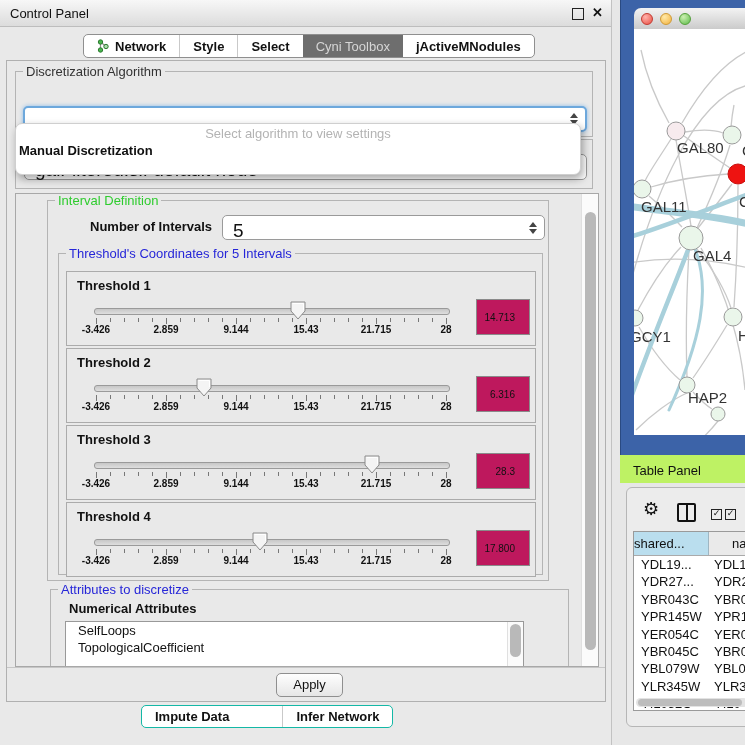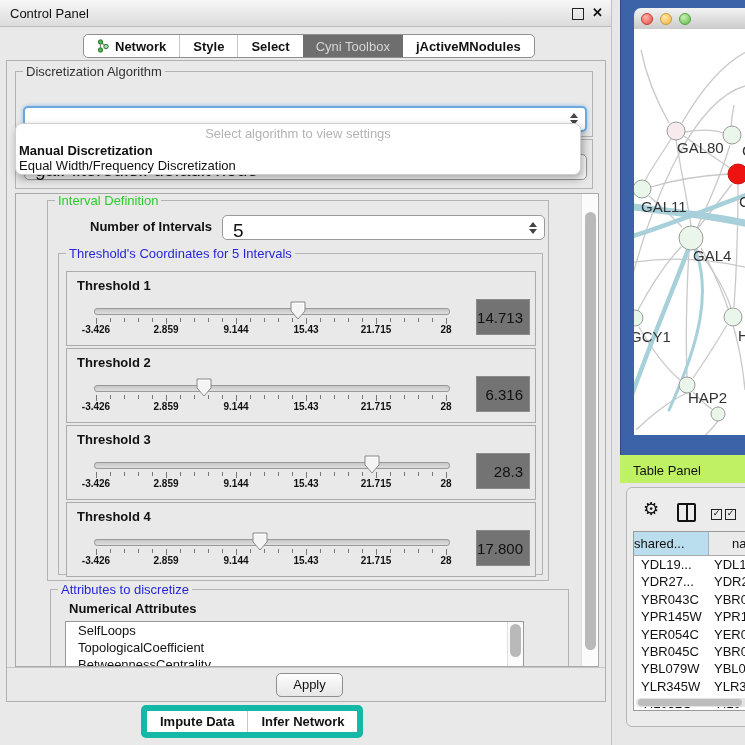--- a/index.html
+++ b/index.html
@@ -33,26 +33,26 @@
   .scrollpane{position:absolute;left:8px;top:132px;width:582px;height:472px;border:1px solid #a8a8a8;background:#e9e9e9;overflow:hidden;}
   .vtrack{position:absolute;right:0;top:0;width:16px;height:100%;background:#fbfbfb;border-left:1px solid #e0e0e0;}
   .vthumb{position:absolute;right:2px;width:11px;background:#b9b9b9;border-radius:6px;}
   .bold13{font-weight:bold;font-size:13px;white-space:nowrap;}
   .thr-panel{position:absolute;left:7px;width:468px;height:73px;border:1px solid #ababab;background:#e9e9e9;}
   .thr-label{position:absolute;left:10px;top:6px;font-weight:bold;font-size:13px;}
   .track{position:absolute;left:27px;top:36px;width:354px;height:5px;border:1px solid #9a9a9a;border-radius:3px;background:linear-gradient(#c7c7c7,#dedede);}
   .thumb{position:absolute;top:29px;width:16px;height:19px;}
   .tick{position:absolute;width:1px;background:#777;}
   .tlabel{position:absolute;top:52px;font-size:10px;font-weight:bold;transform:translateX(-50%);white-space:nowrap;}
-  .vbox{position:absolute;left:409px;top:27px;width:54px;height:36px;background:#737373;border:1px solid #8a8a8a;font-size:15px;text-align:right;line-height:36px;padding-right:6px;box-sizing:border-box;}
+  .vbox{position:absolute;left:409px;top:27px;width:54px;height:36px;background:#be185d;border:1px solid #8a8a8a;font-size:10px;text-align:right;line-height:36px;padding-right:14px;box-sizing:border-box;}
   .attr-list{position:absolute;left:14px;top:31px;width:457px;height:45px;background:#fff;border:1px solid #999;overflow:hidden;}
   .attr-item{font-size:13px;padding-left:12px;height:17px;line-height:17px;white-space:nowrap;}
   .apply-row{position:absolute;left:0;top:606px;width:100%;height:33px;border-top:1px solid #c6c6c6;background:#e9e9e9;}
   .btn{position:absolute;left:269px;top:5px;width:65px;height:22px;border:1px solid #8f8f8f;border-radius:5px;background:linear-gradient(#fefefe,#e6e6e6);font-size:13px;text-align:center;line-height:22px;}
-  .bottombar{position:absolute;left:141px;top:705px;height:21px;display:flex;background:#fff;border:6px solid #14b8a6;border-radius:5px;overflow:hidden;}
+  .bottombar{position:absolute;left:141px;top:705px;height:21px;display:flex;background:#fff;border:1px solid #14b8a6;border-radius:5px;overflow:hidden;gap:40px;}
   
   .net-window{position:absolute;left:620px;top:0;width:125px;height:455px;background:#3c63a8;border-left:1px solid #2a4a82;}
   .net-titlebar{position:absolute;left:13px;top:8px;width:112px;height:21px;background:linear-gradient(#f3f3f3,#cbcbcb);border-top-left-radius:7px;border-bottom:1px solid #9a9a9a;}
   .light{position:absolute;top:4.5px;width:12px;height:12px;border-radius:50%;}
   .light.red{left:7px;background:radial-gradient(circle at 35% 30%,#ffb3ac,#ea4f43);border:1px solid #c23a31;box-sizing:border-box;}
   .light.yellow{left:26px;background:radial-gradient(circle at 35% 30%,#ffe9a8,#f3b23e);border:1px solid #cf9a36;box-sizing:border-box;}
   .light.green{left:45px;background:radial-gradient(circle at 35% 30%,#ccf0b2,#5cbb49);border:1px solid #55a03c;box-sizing:border-box;}
   .net-canvas{position:absolute;left:13px;top:29px;width:112px;height:406px;background:#fff;overflow:hidden;}
   .tp-bar{position:absolute;left:620px;top:455px;width:125px;height:28px;background:#bef264;}
   .tp-title{position:absolute;left:13px;top:8px;font-size:13px;}
@@ -115,21 +115,20 @@
         <span class="gtitle gray">Discretization Algorithm</span>
         <div class="combo algo-combo" style="left:7px;top:34px;width:560px;height:22px;">
           <span class="spin"></span>
         </div>
       </div>
 
       <div class="popup">
         <div class="popup-prompt">Select algorithm to view settings</div>
         <div id="popup-items">
             <div class="popup-item bold">Manual Discretization</div>
-            <div class="popup-item">Equal Width/Frequency Discretization</div>
           </div>
       </div>
 
       <div class="group" style="left:8px;top:78px;width:576px;height:48px;">
         <span class="gtitle" style="color:#111;">Table Data</span>
         <div class="combo" style="left:8px;top:14px;width:561px;height:24px;">
           <span class="cval">galFiltered.sif default node</span>
           <span class="spin"></span>
         </div>
       </div>
@@ -318,21 +317,20 @@
 
         <div class="group" style="left:34px;top:395px;width:517px;height:80px;border-bottom:none;">
           <span class="gtitle blue">Attributes to discretize</span>
           <span class="bold13" style="position:absolute;left:18px;top:11px;">Numerical Attributes</span>
           <div class="attr-list" id="attr-list">
             <div class="vtrack" style="width:15px;">
                 <div class="vthumb" style="top:2px;height:33px;"></div>
               </div>
           <div class="attr-item">SelfLoops</div>
               <div class="attr-item">TopologicalCoefficient</div>
-              <div class="attr-item">BetweennessCentrality</div>
             </div>
         </div>
 
         <div class="vtrack">
           <div class="vthumb" style="top:18px;height:438px;"></div>
         </div>
       </div>
 
       <div class="apply-row">
         <div class="btn">Apply</div>

